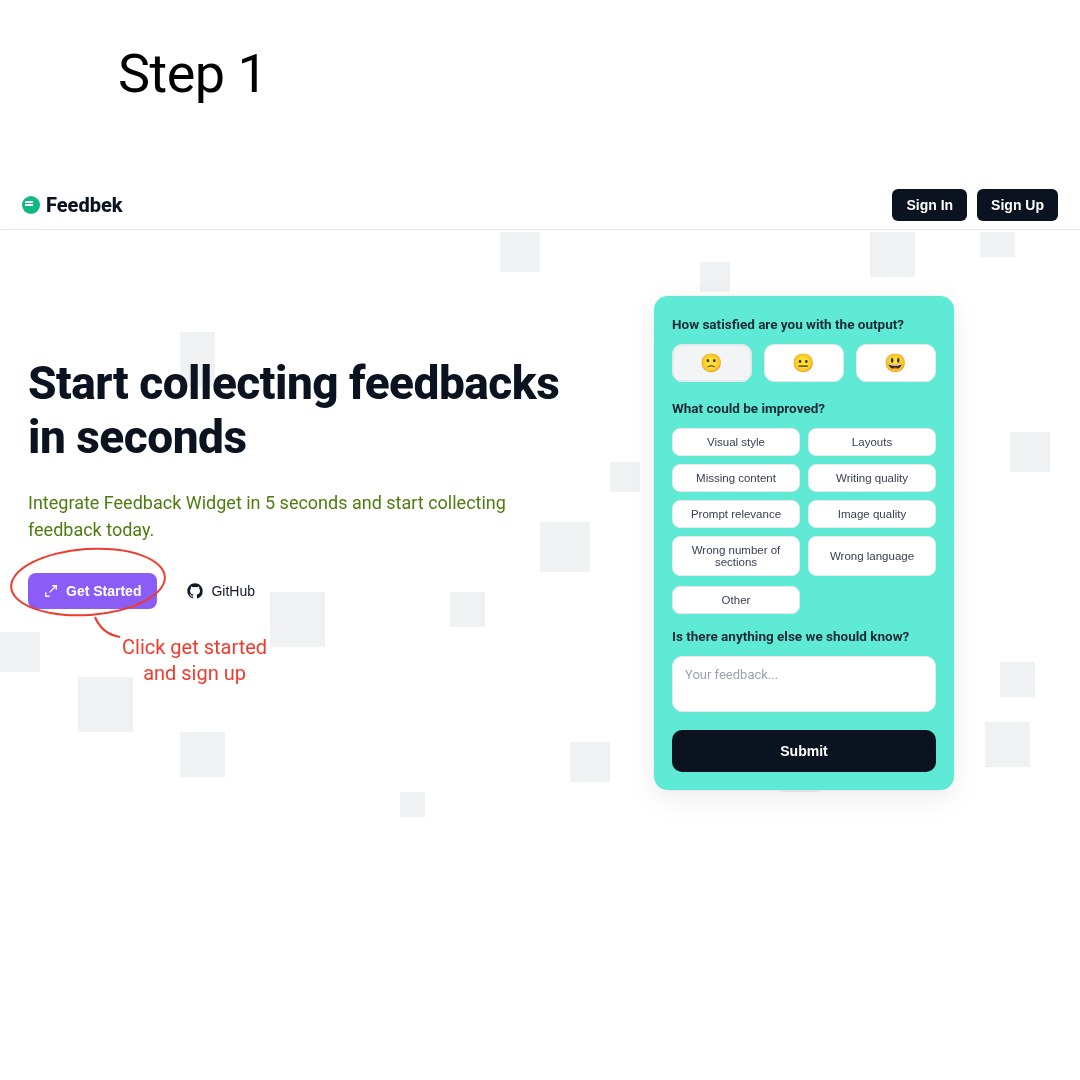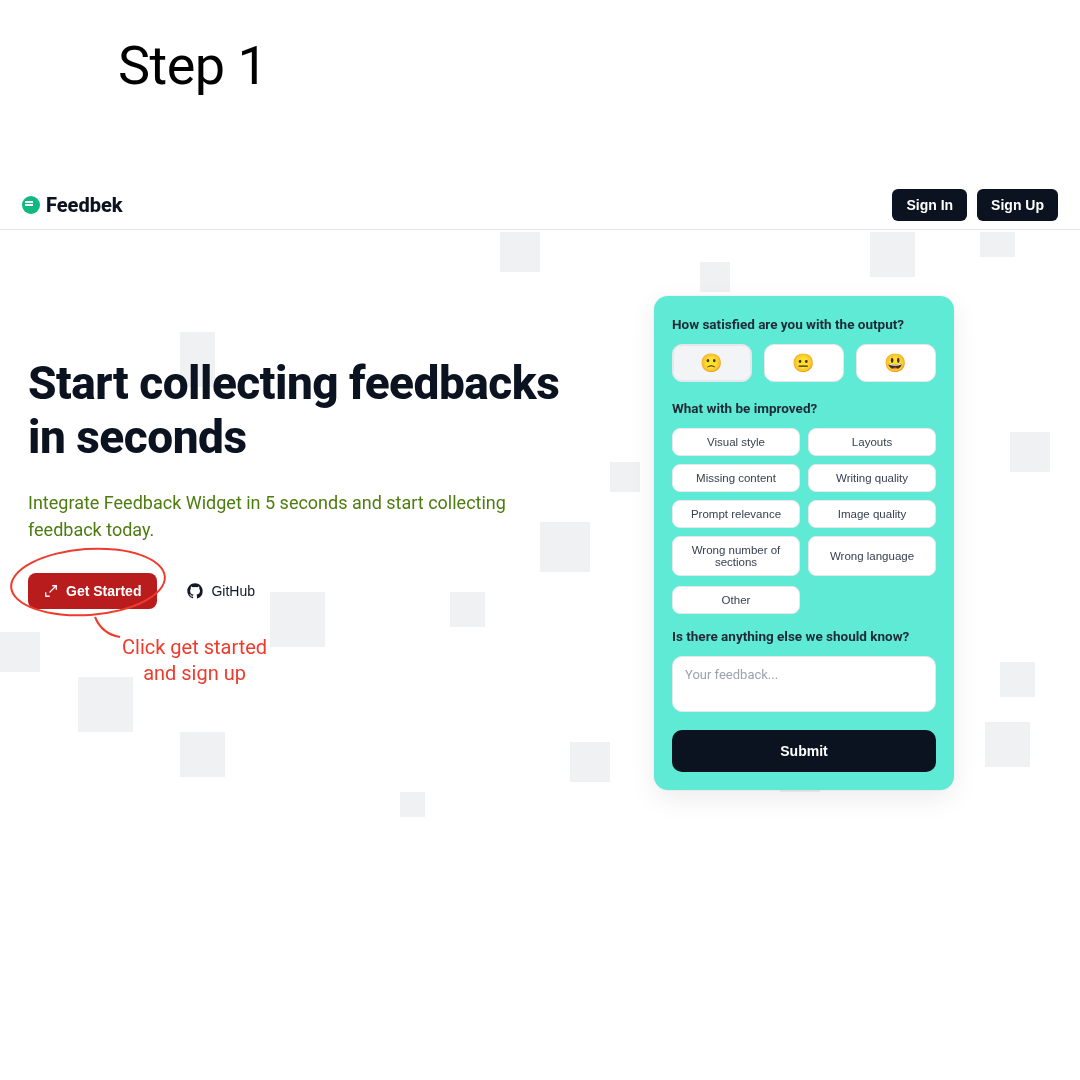--- a/index.html
+++ b/index.html
@@ -6,21 +6,21 @@
   body {
     font-family: -apple-system, BlinkMacSystemFont, "Segoe UI", Roboto, Helvetica, Arial, sans-serif;
     background: #ffffff;
     width: 1080px;
     height: 1080px;
     position: relative;
     overflow: hidden;
   }
   .step-title {
     position: absolute;
-    top: 34px;
+    top: 42px;
     left: 118px;
     font-size: 54px;
     font-weight: 400;
     color: #000;
     letter-spacing: -0.5px;
   }
   .navbar {
     position: absolute;
     top: 188px;
     left: 0;
@@ -108,21 +108,21 @@
     margin-top: 30px;
     display: flex;
     gap: 16px;
     align-items: center;
     position: relative;
   }
   .btn-primary {
     display: inline-flex;
     align-items: center;
     gap: 8px;
-    background: #b91c1c;
+    background: #8b5cf6;
     color: #fff;
     border: none;
     padding: 10px 16px;
     border-radius: 8px;
     font-size: 14px;
     font-weight: 600;
     cursor: pointer;
   }
   .btn-ghost {
     display: inline-flex;
@@ -324,21 +324,21 @@
 </div>
 
 <div class="widget">
   <div class="w-q">How satisfied are you with the output?</div>
   <div class="emoji-row">
     <button class="emoji-btn selected">🙁</button>
     <button class="emoji-btn">😐</button>
     <button class="emoji-btn">😃</button>
   </div>
 
-  <div class="w-q">What with be improved?</div>
+  <div class="w-q">What could be improved?</div>
   <div class="chips">
     <button class="chip">Visual style</button>
     <button class="chip">Layouts</button>
     <button class="chip">Missing content</button>
     <button class="chip">Writing quality</button>
     <button class="chip">Prompt relevance</button>
     <button class="chip">Image quality</button>
     <button class="chip">Wrong number of sections</button>
     <button class="chip">Wrong language</button>
   </div>

